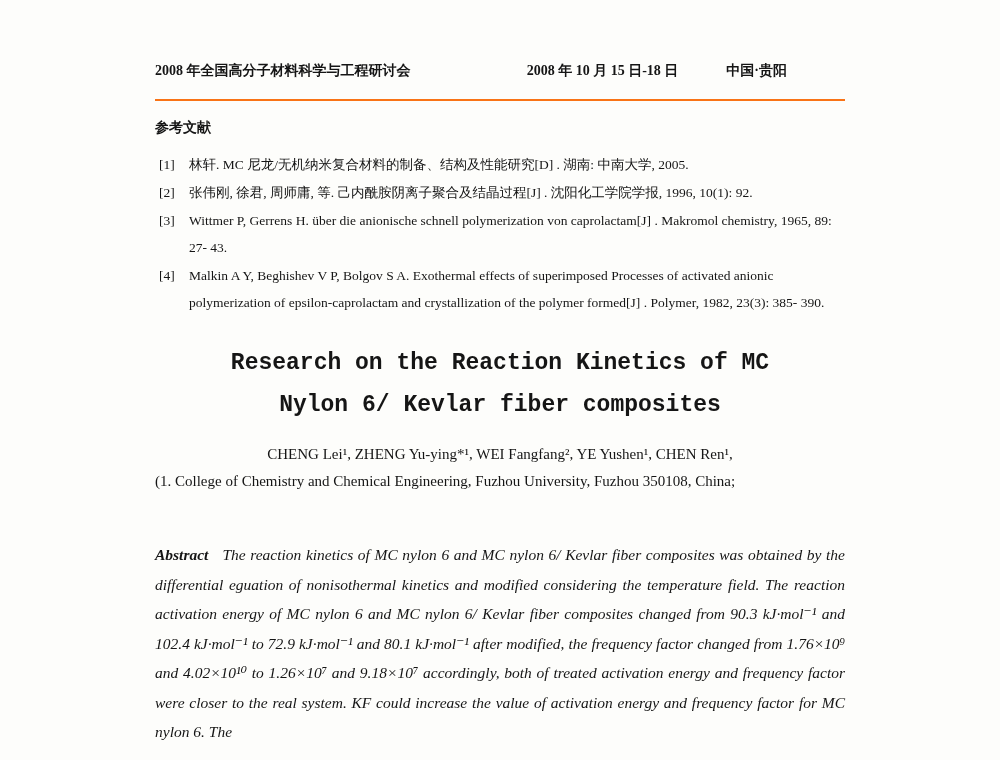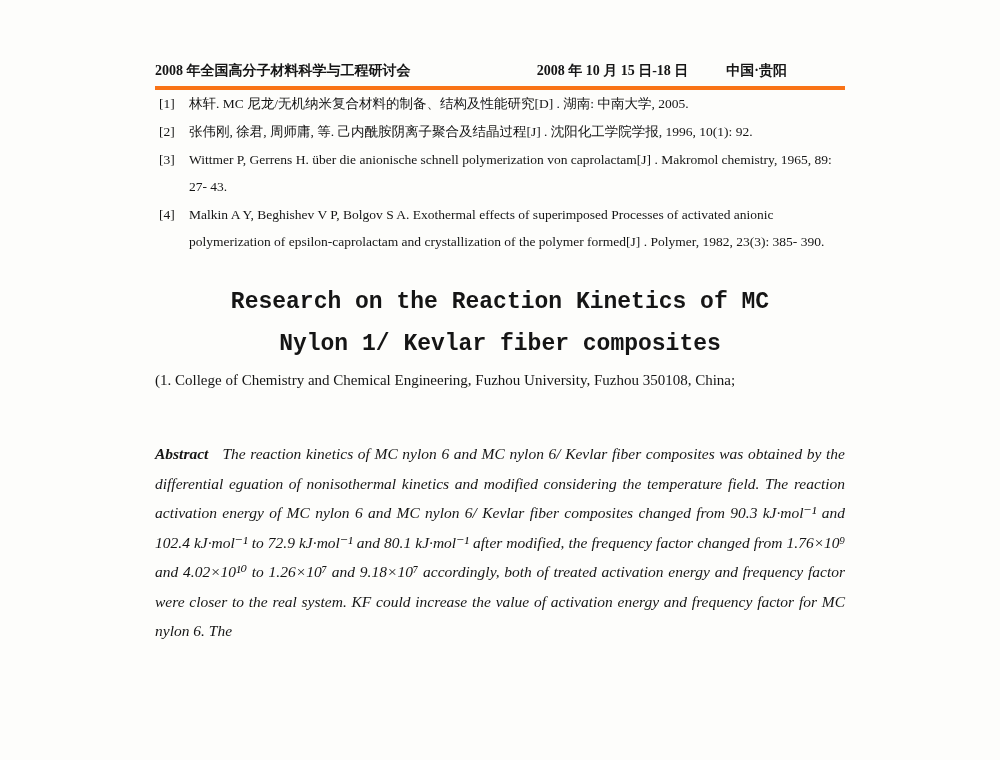--- a/index.html
+++ b/index.html
@@ -20,26 +20,26 @@
       margin: 0 auto;
       padding-top: 62px;
     }
     
     .page-header {
       display: flex;
       justify-content: space-between;
       align-items: baseline;
       font-weight: bold;
       font-size: 14px;
-      padding-bottom: 6px;
-      border-bottom: 4px solid #f97316;
+      padding-bottom: 19px;
+      border-bottom: 2px solid #f97316;
     }
     .page-header .right-group {
       display: flex;
-      gap: 38px;
+      gap: 48px;
       margin-right: 58px;
     }
     
     .refs-heading {
       font-size: 14px;
       font-weight: bold;
       margin: 18px 0 14px 0;
     }
     .ref-list {
       font-size: 13.5px;
@@ -97,20 +97,21 @@
 
   <header class="page-header">
     <span>2008 年全国高分子材料科学与工程研讨会</span>
     <span class="right-group">
       <span>2008 年 10 月 15 日-18 日</span>
       <span>中国·贵阳</span>
     </span>
   </header>
 
   <section>
+    <h3 class="refs-heading">参考文献</h3>
 
     <div class="ref-list">
       <div class="ref-item">
         <span class="ref-num">[1]</span>
         <span class="ref-text">林轩. MC 尼龙/无机纳米复合材料的制备、结构及性能研究[D] . 湖南: 中南大学, 2005.</span>
       </div>
       <div class="ref-item">
         <span class="ref-num">[2]</span>
         <span class="ref-text">张伟刚, 徐君, 周师庸, 等. 己内酰胺阴离子聚合及结晶过程[J] . 沈阳化工学院学报, 1996, 10(1): 92.</span>
       </div>
@@ -121,23 +122,24 @@
       <div class="ref-item">
         <span class="ref-num">[4]</span>
         <span class="ref-text">Malkin A Y, Beghishev V P, Bolgov S A. Exothermal effects of superimposed Processes of activated anionic polymerization of epsilon-caprolactam and crystallization of the polymer formed[J] . Polymer, 1982, 23(3): 385- 390.</span>
       </div>
     </div>
   </section>
 
   <section>
     <h1 class="paper-title">
       <span>Research on the Reaction Kinetics of MC</span><br>
-      <span>Nylon 1/ Kevlar fiber composites</span>
+      <span>Nylon 6/ Kevlar fiber composites</span>
     </h1>
 
+    <p class="authors">CHENG Lei¹, ZHENG Yu-ying*¹, WEI Fangfang², YE Yushen¹, CHEN Ren¹,</p>
 
     <p class="affiliation first">(1. College of Chemistry and Chemical Engineering, Fuzhou University, Fuzhou 350108, China;</p>
   </section>
 
   <p class="abstract">
     <span class="abstract-label">Abstract</span><span>The reaction kinetics of MC nylon 6 and MC nylon 6/ Kevlar fiber composites was obtained by the differential eguation of nonisothermal kinetics and modified considering the temperature field. The reaction activation energy of MC nylon 6 and MC nylon 6/ Kevlar fiber composites changed from 90.3 kJ·mol⁻¹ and 102.4 kJ·mol⁻¹ to 72.9 kJ·mol⁻¹ and 80.1 kJ·mol⁻¹ after modified, the frequency factor changed from 1.76×10⁹ and 4.02×10¹⁰ to 1.26×10⁷ and 9.18×10⁷ accordingly, both of treated activation energy and frequency factor were closer to the real system. KF could increase the value of activation energy and frequency factor for MC nylon 6. The</span>
   </p>
 
 </div>
 

